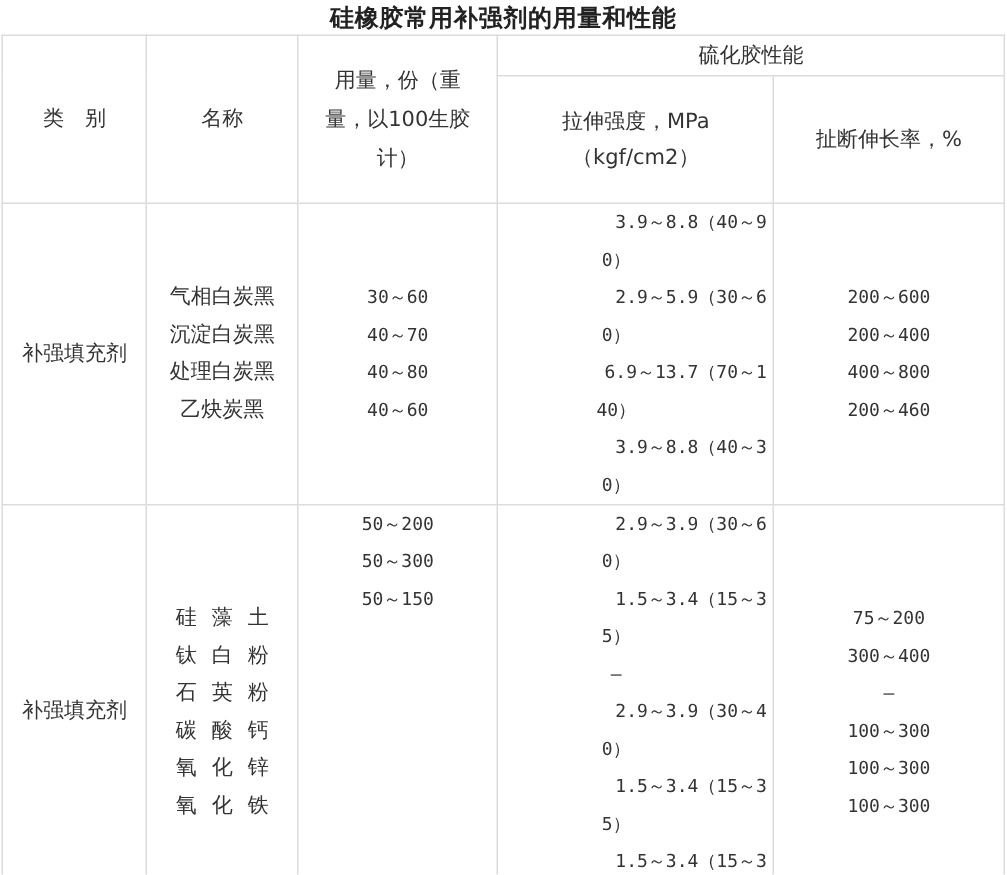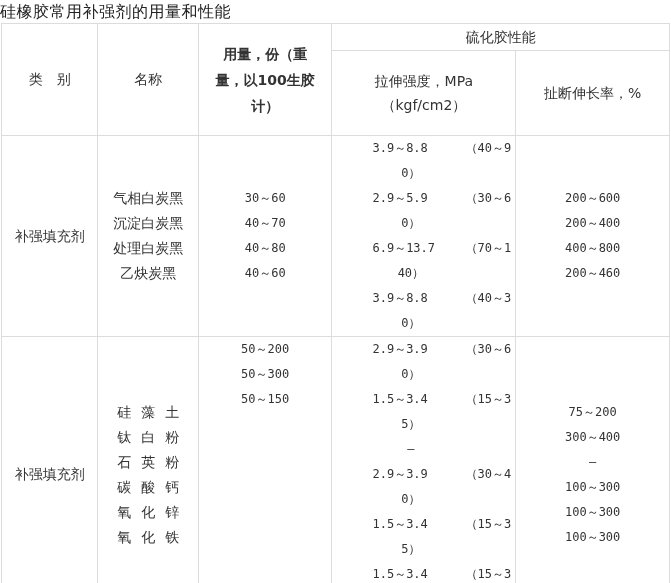--- a/index.html
+++ b/index.html
@@ -1,25 +1,25 @@
 <!DOCTYPE html>
 <html><head>
 <meta charset="utf-8">
 <style>
   html, body { margin:0; padding:0; background:#ffffff; }
   body { width:671px; height:583px; position:relative; font-family:"DejaVu Sans", sans-serif; color:#333333; overflow:hidden; }
-  .title { position:absolute; left:0; top:2px; width:671px; font-size:16px; font-weight:normal; color:#222; letter-spacing:0.5px; }
+  .title { position:absolute; left:0; top:2px; width:671px; text-align:center; font-size:16px; font-weight:bold; color:#222; letter-spacing:0.5px; }
   table { position:absolute; left:1px; top:23px; border-collapse:collapse; table-layout:fixed; width:669px; }
   td { border:1px solid #dcdcdc; padding:0; font-size:13px; line-height:25px; vertical-align:middle; text-align:center; }
   .c1 { width:96px; } .c2 { width:100px; } .c3 { width:133px; } .c4 { width:183px; } .c5 { width:153px; }
   .hdr { font-size:14px; }
   .mono { font-family:"DejaVu Sans Mono", monospace; font-size:12px; }
   .stack div { line-height:25px; }
   .tens { text-align:left; padding-left:4px; }
-  .tens .row { display:flex; justify-content:space-between; padding-right:4px;margin-left:36px; }
+  .tens .row { display:flex; justify-content:flex-end; padding-right:4px; }
   .tens .wrap { text-align:center; padding-right:30px; }
   .names div { letter-spacing:0; }
   .spaced div { letter-spacing:10px; padding-left:10px; }
   .top { vertical-align:top; }
 </style>
 </head>
 <body>
 
 <div class="title">硅橡胶常用补强剂的用量和性能</div>
 
@@ -28,21 +28,21 @@
       <col class="c1">
       <col class="c2">
       <col class="c3">
       <col class="c4">
       <col class="c5">
     </colgroup>
   <tbody>
       <tr style="height:27px;">
     <td rowspan="2" class="hdr">类　别</td>
     <td rowspan="2" class="hdr">名称</td>
-    <td rowspan="2" class="hdr" style="padding:0 12px;line-height:26px;font-weight:bold;">用量，份（重量，以100生胶计）</td>
+    <td rowspan="2" class="hdr" style="padding:0 12px;line-height:26px;">用量，份（重量，以100生胶计）</td>
     <td colspan="2" class="hdr">硫化胶性能</td>
   </tr>
   <tr style="height:52px;">
     <td class="hdr" style="line-height:24px;padding:18px 2px;">拉伸强度，MPa（kgf/cm2）</td>
     <td class="hdr">扯断伸长率，%</td>
   </tr>
 
   <tr style="height:201px;">
     <td class="hdr">补强填充剂</td>
     <td class="hdr stack names">

